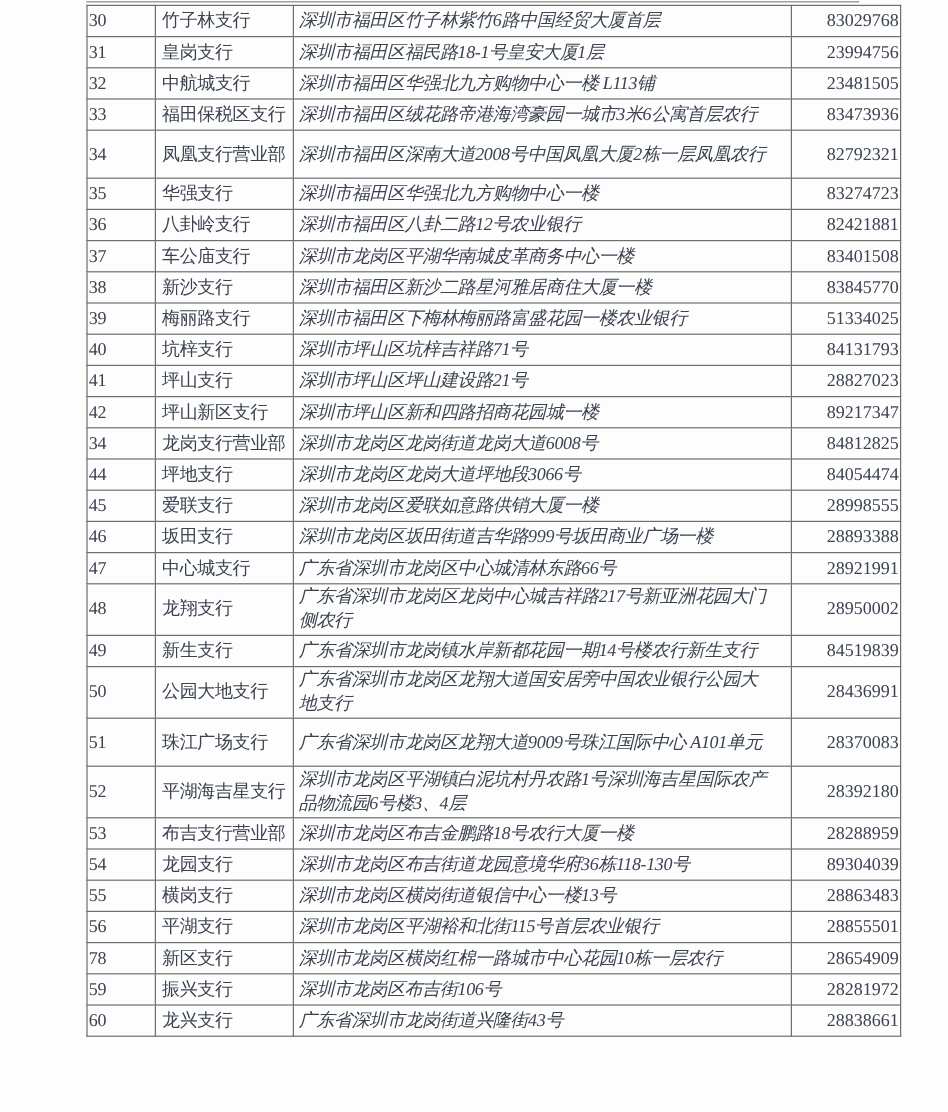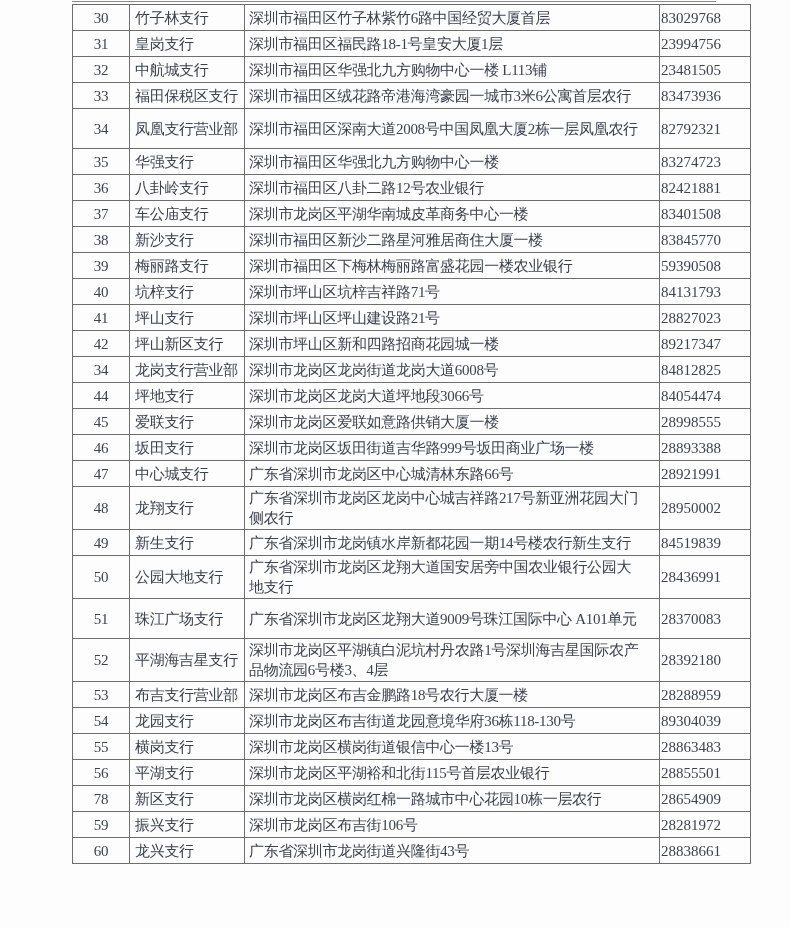--- a/index.html
+++ b/index.html
@@ -27,24 +27,24 @@
     color:var(--text);
     font-size:15px;
     letter-spacing:-0.3px;
     line-height:20px;
     vertical-align:middle;
     overflow:hidden;
     word-break:break-all;
   }
   .branch-table tr.r1{height:26px;}
   .branch-table tr.r2{height:40px;margin-left:47px;}
-  td.c-no{text-align:center;width:54px;}
+  td.c-no{text-align:left;width:54px;}
   td.c-name{width:108px;padding-left:5px;}
-  td.c-addr{width:392px;padding-left:4px;padding-right:18px;}
-  td.c-phone{text-align:left;width:88px;letter-spacing:0;}
+  td.c-addr{width:392px;padding-left:4px;padding-right:18px;font-style:italic;}
+  td.c-phone{text-align:right;width:88px;letter-spacing:0;}
 </style>
 </head>
 <body>
 
 <div class="top-sliver"></div>
 
 <table class="branch-table">
   <tbody>
       <tr class="r1">
     <td class="c-no">30</td>
@@ -97,21 +97,21 @@
       <tr class="r1">
     <td class="c-no">38</td>
     <td class="c-name">新沙支行</td>
     <td class="c-addr">深圳市福田区新沙二路星河雅居商住大厦一楼</td>
     <td class="c-phone">83845770</td>
   </tr>
       <tr class="r1">
     <td class="c-no">39</td>
     <td class="c-name">梅丽路支行</td>
     <td class="c-addr">深圳市福田区下梅林梅丽路富盛花园一楼农业银行</td>
-    <td class="c-phone">59390508</td>
+    <td class="c-phone">51334025</td>
   </tr>
       <tr class="r1">
     <td class="c-no">40</td>
     <td class="c-name">坑梓支行</td>
     <td class="c-addr">深圳市坪山区坑梓吉祥路71号</td>
     <td class="c-phone">84131793</td>
   </tr>
       <tr class="r1">
     <td class="c-no">41</td>
     <td class="c-name">坪山支行</td>

